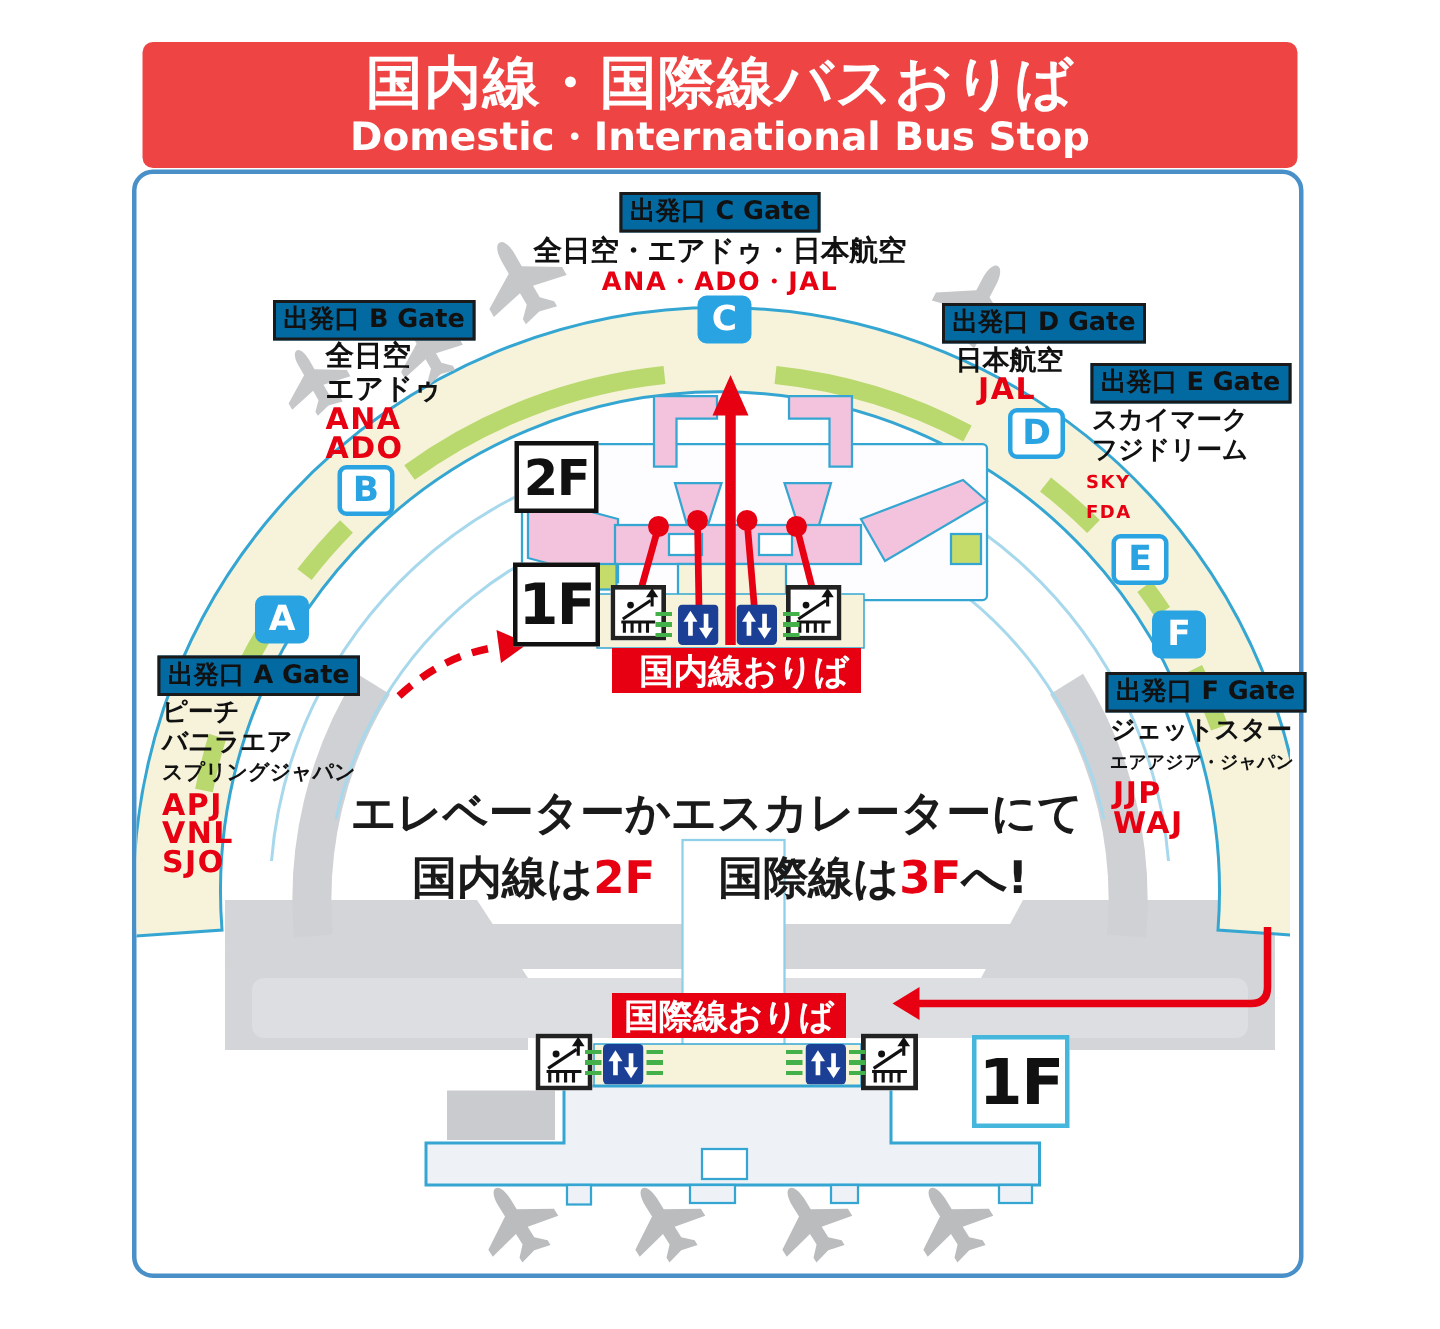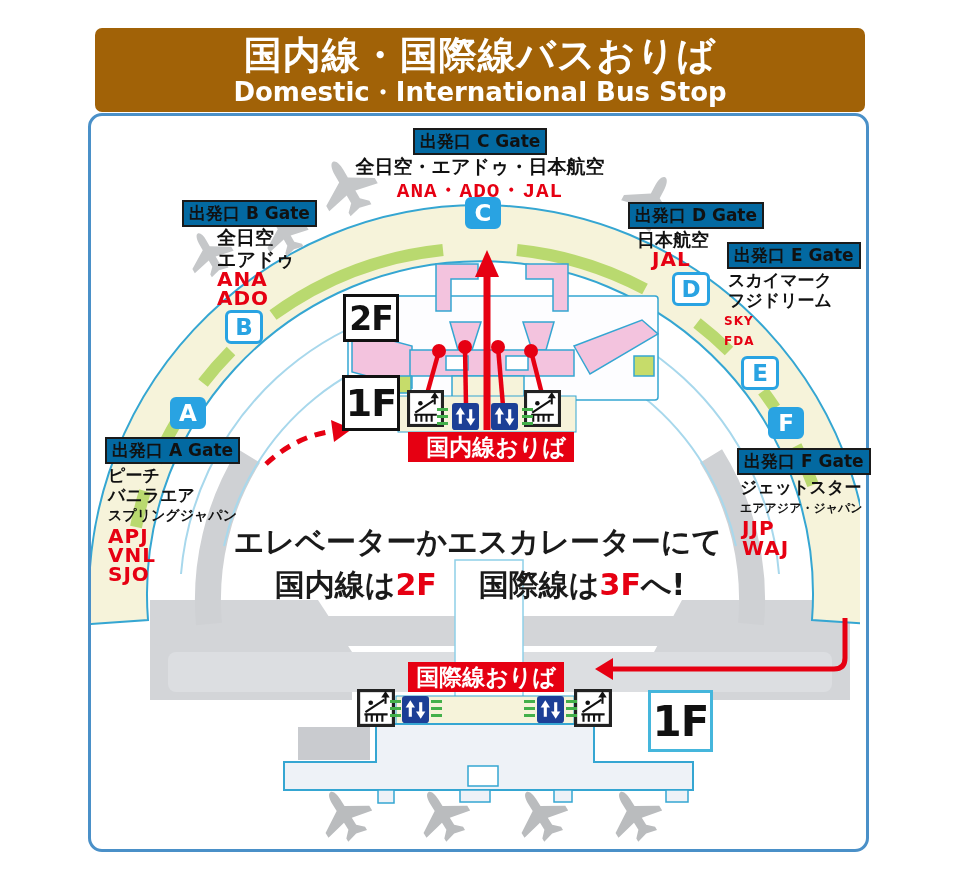--- a/index.html
+++ b/index.html
@@ -1,21 +1,21 @@
 <!DOCTYPE html>
 <html><head>
 <meta charset="utf-8">
 <style>
   html,body{margin:0;padding:0;background:#fff;}
   .stage{position:relative;width:960px;height:886px;background:#fff;overflow:hidden;
          font-family:"DejaVu Sans","Liberation Sans",sans-serif;}
   .abs{position:absolute;}
 
   
-  .title-banner{left:95px;top:28px;width:770px;height:84px;background:#a16207;border-radius:7px;
+  .title-banner{left:95px;top:28px;width:770px;height:84px;background:#ef4444;border-radius:7px;
     display:flex;flex-direction:column;align-items:center;justify-content:center;color:#fff;}
   .title-ja{font-size:38px;font-weight:bold;line-height:44px;letter-spacing:1px;}
   .title-en{font-size:26px;font-weight:bold;line-height:30px;}
 
   
   .map-frame{left:88px;top:113px;width:775px;height:733px;border:3px solid #4a90c8;border-radius:14px;background:#fff;}
 
   
   .gate-box{background:#0369a1;border:2.5px solid #1a1a1a;padding:1px 5px;font-size:17px;font-weight:bold;
     color:#111;white-space:nowrap;line-height:21px;}
@@ -176,21 +176,21 @@
   <div class="abs air-code" style="left:217px;top:270px;font-size:20px;line-height:19px;">
     <div>ANA</div>
     <div>ADO</div>
   </div>
   <div class="abs gate-letter outline" style="left:225px;top:310px;">
       <span>B</span>
     </div>
 
   <div class="abs gate-box" style="left:413px;top:128px;">出発口 C Gate</div>
   <div class="abs air-ja" style="left:480px;top:154px;font-size:19px;transform:translateX(-50%);">全日空・エアドゥ・日本航空</div>
-  <div class="abs air-code" style="left:480px;top:176px;font-size:21px;transform:translateX(-50%);font-family:Liberation Mono, monospace;">ANA・ADO・JAL</div>
+  <div class="abs air-code" style="left:480px;top:176px;font-size:17px;transform:translateX(-50%);">ANA・ADO・JAL</div>
   <div class="abs gate-letter solid" style="left:465px;top:197px;">
       <span>C</span>
     </div>
 
   <div class="abs gate-box" style="left:628px;top:202px;">出発口 D Gate</div>
   <div class="abs air-ja" style="left:637px;top:228px;font-size:18px;">日本航空</div>
   <div class="abs air-code" style="left:652px;top:247px;font-size:20px;">JAL</div>
   <div class="abs gate-letter outline" style="left:672px;top:272px;">
       <span>D</span>
     </div>

